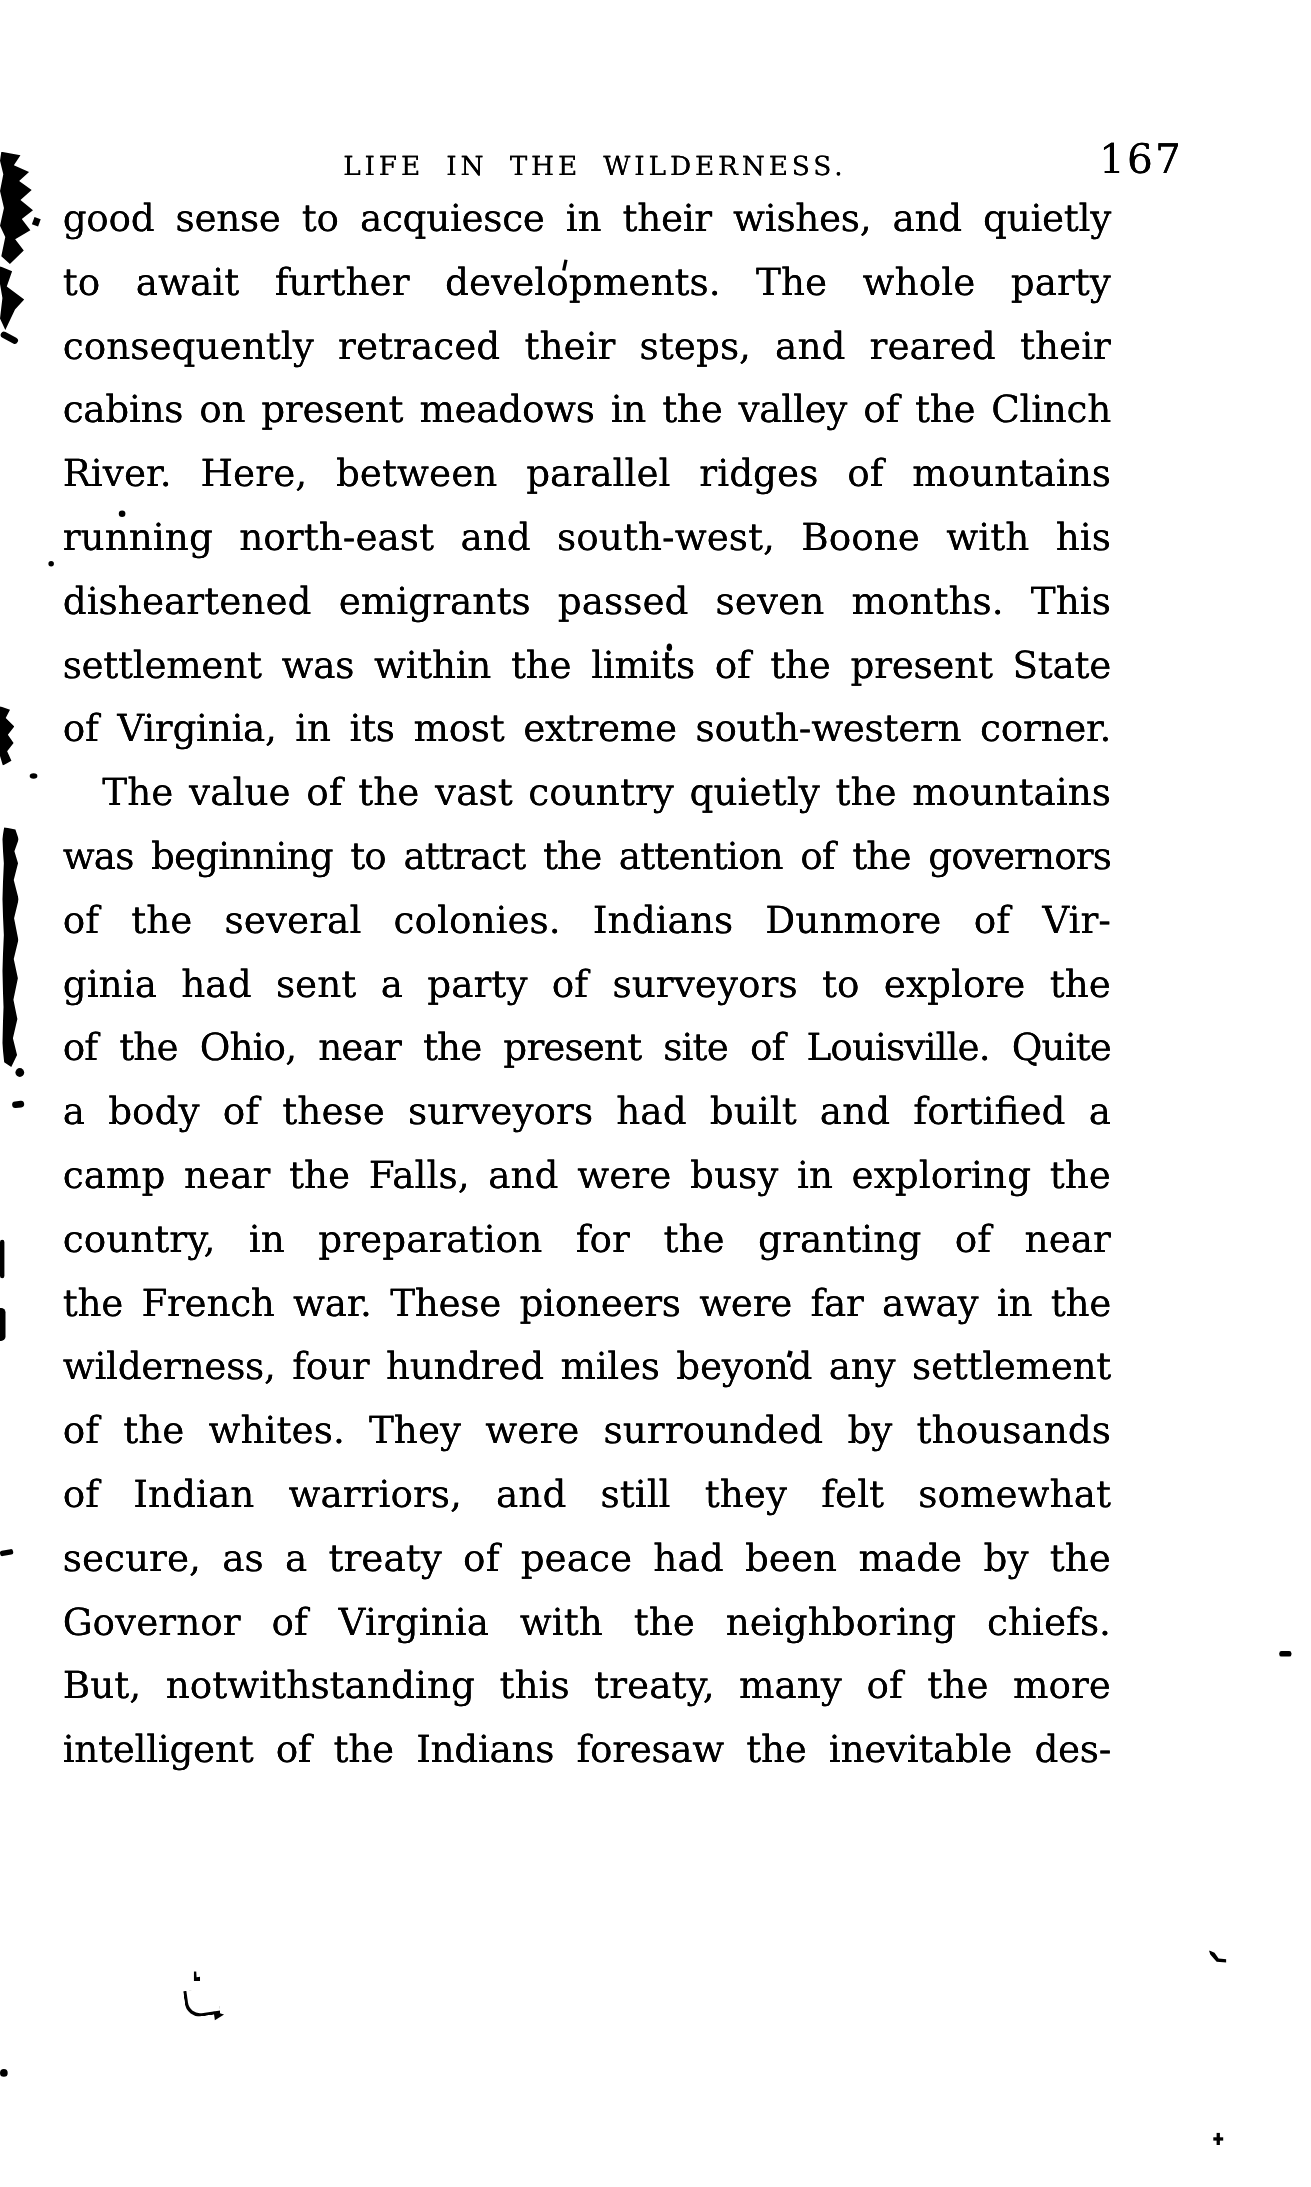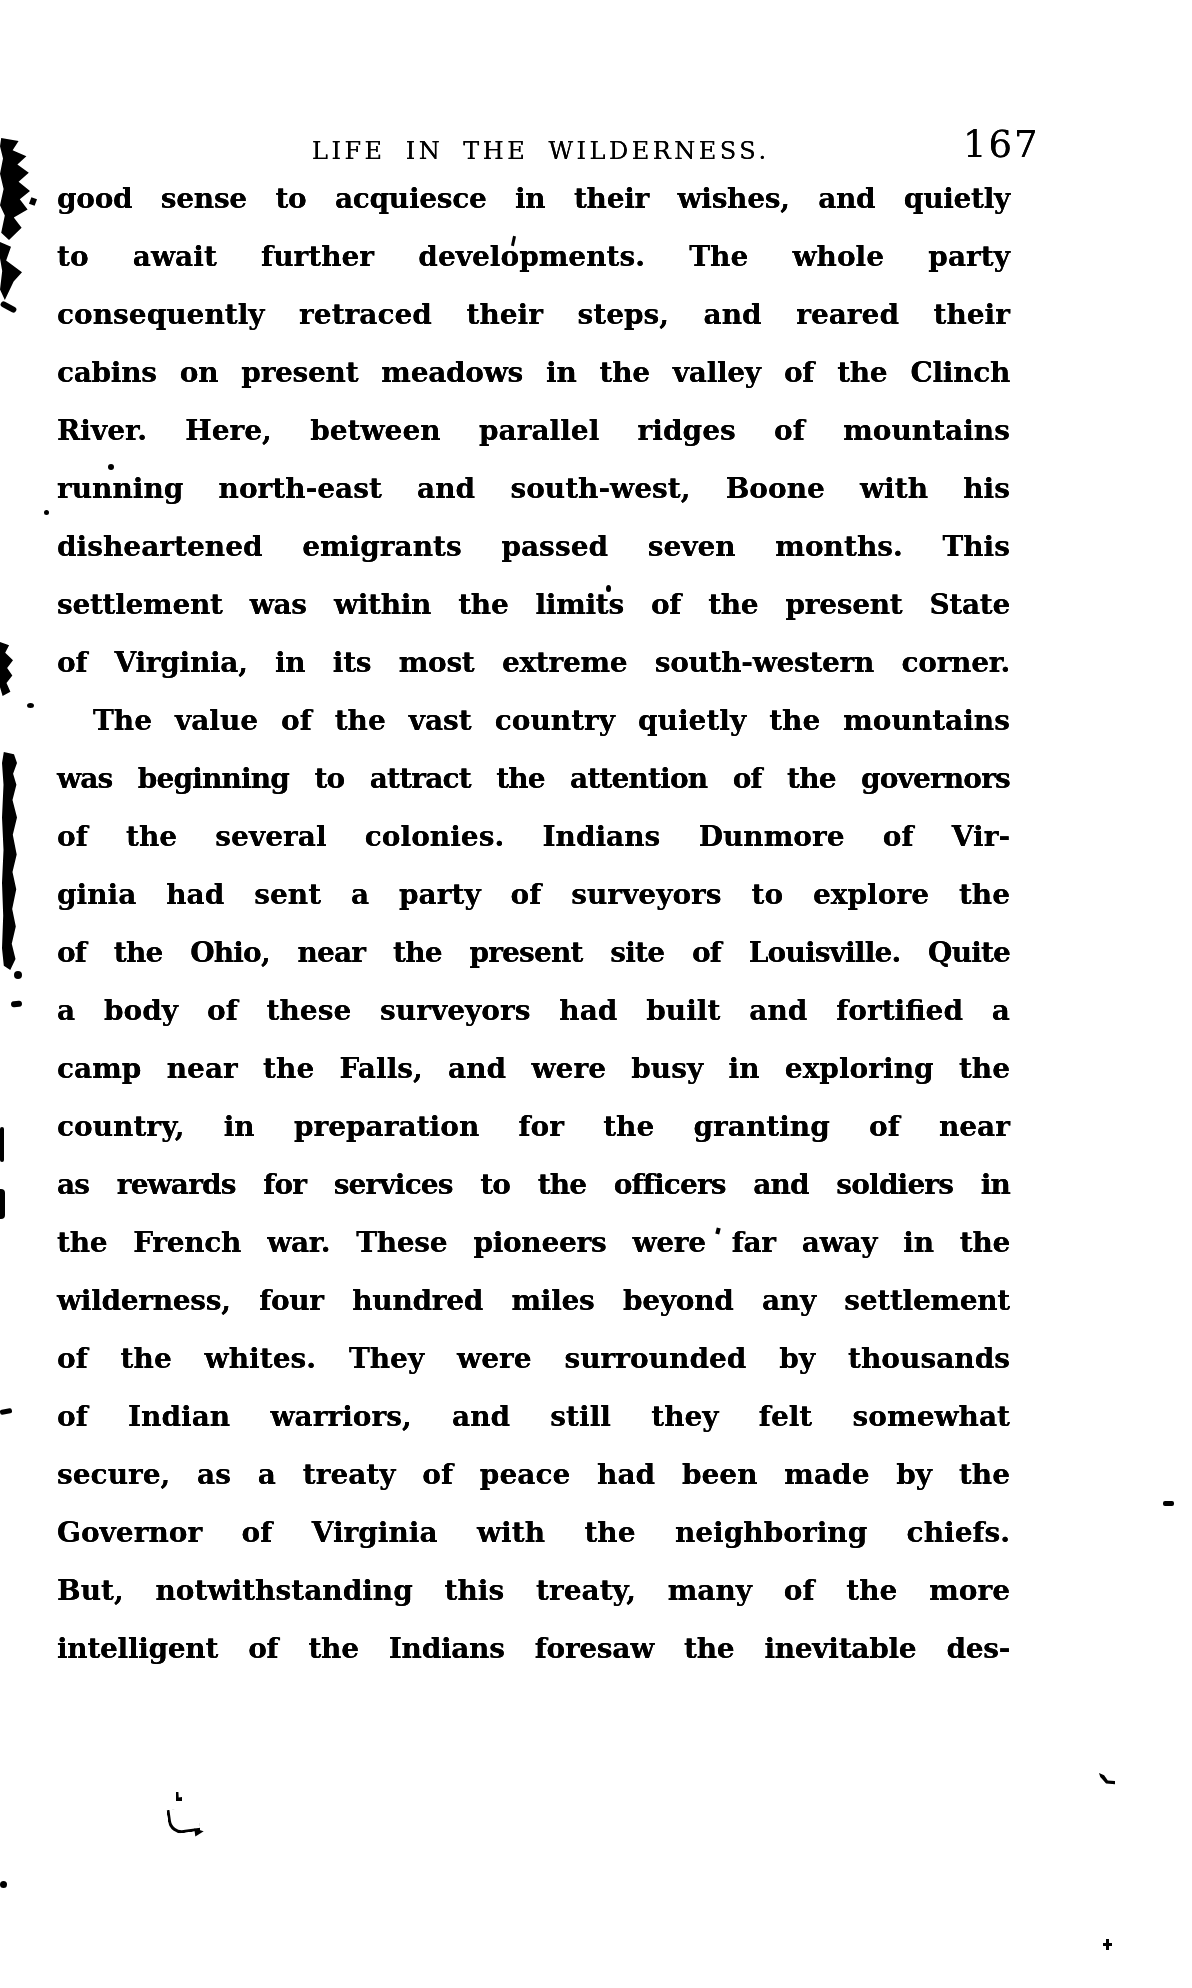--- a/index.html
+++ b/index.html
@@ -16,37 +16,36 @@
   
   .running-header{position:absolute;top:128px;left:0;width:100%;height:50px;}
   .header-title{
     position:absolute;left:312px;top:0;
     font-size:24px;line-height:46px;
     letter-spacing:3.5px;word-spacing:9px;
     text-shadow:0 0 0.5px #000;
     white-space:nowrap;
   }
   .page-number{
-    position:absolute;left:963px;top:-6px;
+    position:absolute;left:999px;top:-6px;
     font-size:37px;line-height:46px;letter-spacing:2px;
     text-shadow:0 0 0.5px #000;
     text-align:center;
   }
 
   
   .text-block{position:absolute;left:57px;top:170px;width:953px;}
   .paragraph{margin:0;padding:0;}
   .line{
     height:58px;line-height:58px;
-    font-size:28px;
+    font-size:34px;
     text-align:justify;
     -moz-text-align-last:justify;
     text-align-last:justify;
     text-shadow:0 0 0.5px #000;
-    font-weight:bold;
   }
   .line.indent{text-indent:36px;}
   .line.tight{letter-spacing:-0.3px;}
   .line.tighter{letter-spacing:-0.85px;word-spacing:-2px;}
 
   
   .ink{position:absolute;background:#000;}
   .a1{left:0;top:138px;width:30px;height:102px;
       clip-path:polygon(4% 0,62% 3%,42% 12%,88% 18%,58% 26%,96% 34%,62% 43%,100% 52%,66% 60%,92% 70%,46% 78%,72% 88%,30% 100%,4% 93%,16% 76%,0 66%,12% 50%,0 35%,10% 20%,0 8%);}
   .a2{left:0;top:242px;width:22px;height:58px;
@@ -107,21 +106,20 @@
       </div>
     <div class="paragraph">
         <div class="line indent">The value of the vast country quietly the mountains</div>
         <div class="line tighter">was beginning to attract the attention of the governors</div>
         <div class="line">of the several colonies.  Indians Dunmore of Vir-</div>
         <div class="line">ginia had sent a party of surveyors to explore the</div>
         <div class="line tighter">of the Ohio, near the present site of Louisville.  Quite</div>
         <div class="line">a body of these surveyors had built and fortified a</div>
         <div class="line">camp near the Falls, and were busy in exploring the</div>
         <div class="line">country, in preparation for the granting of near</div>
-        <div class="line tighter">as rewards for services to the officers and soldiers in</div>
         <div class="line tight">the French war.  These pioneers were far away in the</div>
         <div class="line tight">wilderness, four hundred miles beyond any settlement</div>
         <div class="line">of the whites.  They were surrounded by thousands</div>
         <div class="line">of Indian warriors, and still they felt somewhat</div>
         <div class="line">secure, as a treaty of peace had been made by the</div>
         <div class="line">Governor of Virginia with the neighboring chiefs.</div>
         <div class="line">But, notwithstanding this treaty, many of the more</div>
         <div class="line tight">intelligent of the Indians foresaw the inevitable des-</div>
       </div>
   </div>

